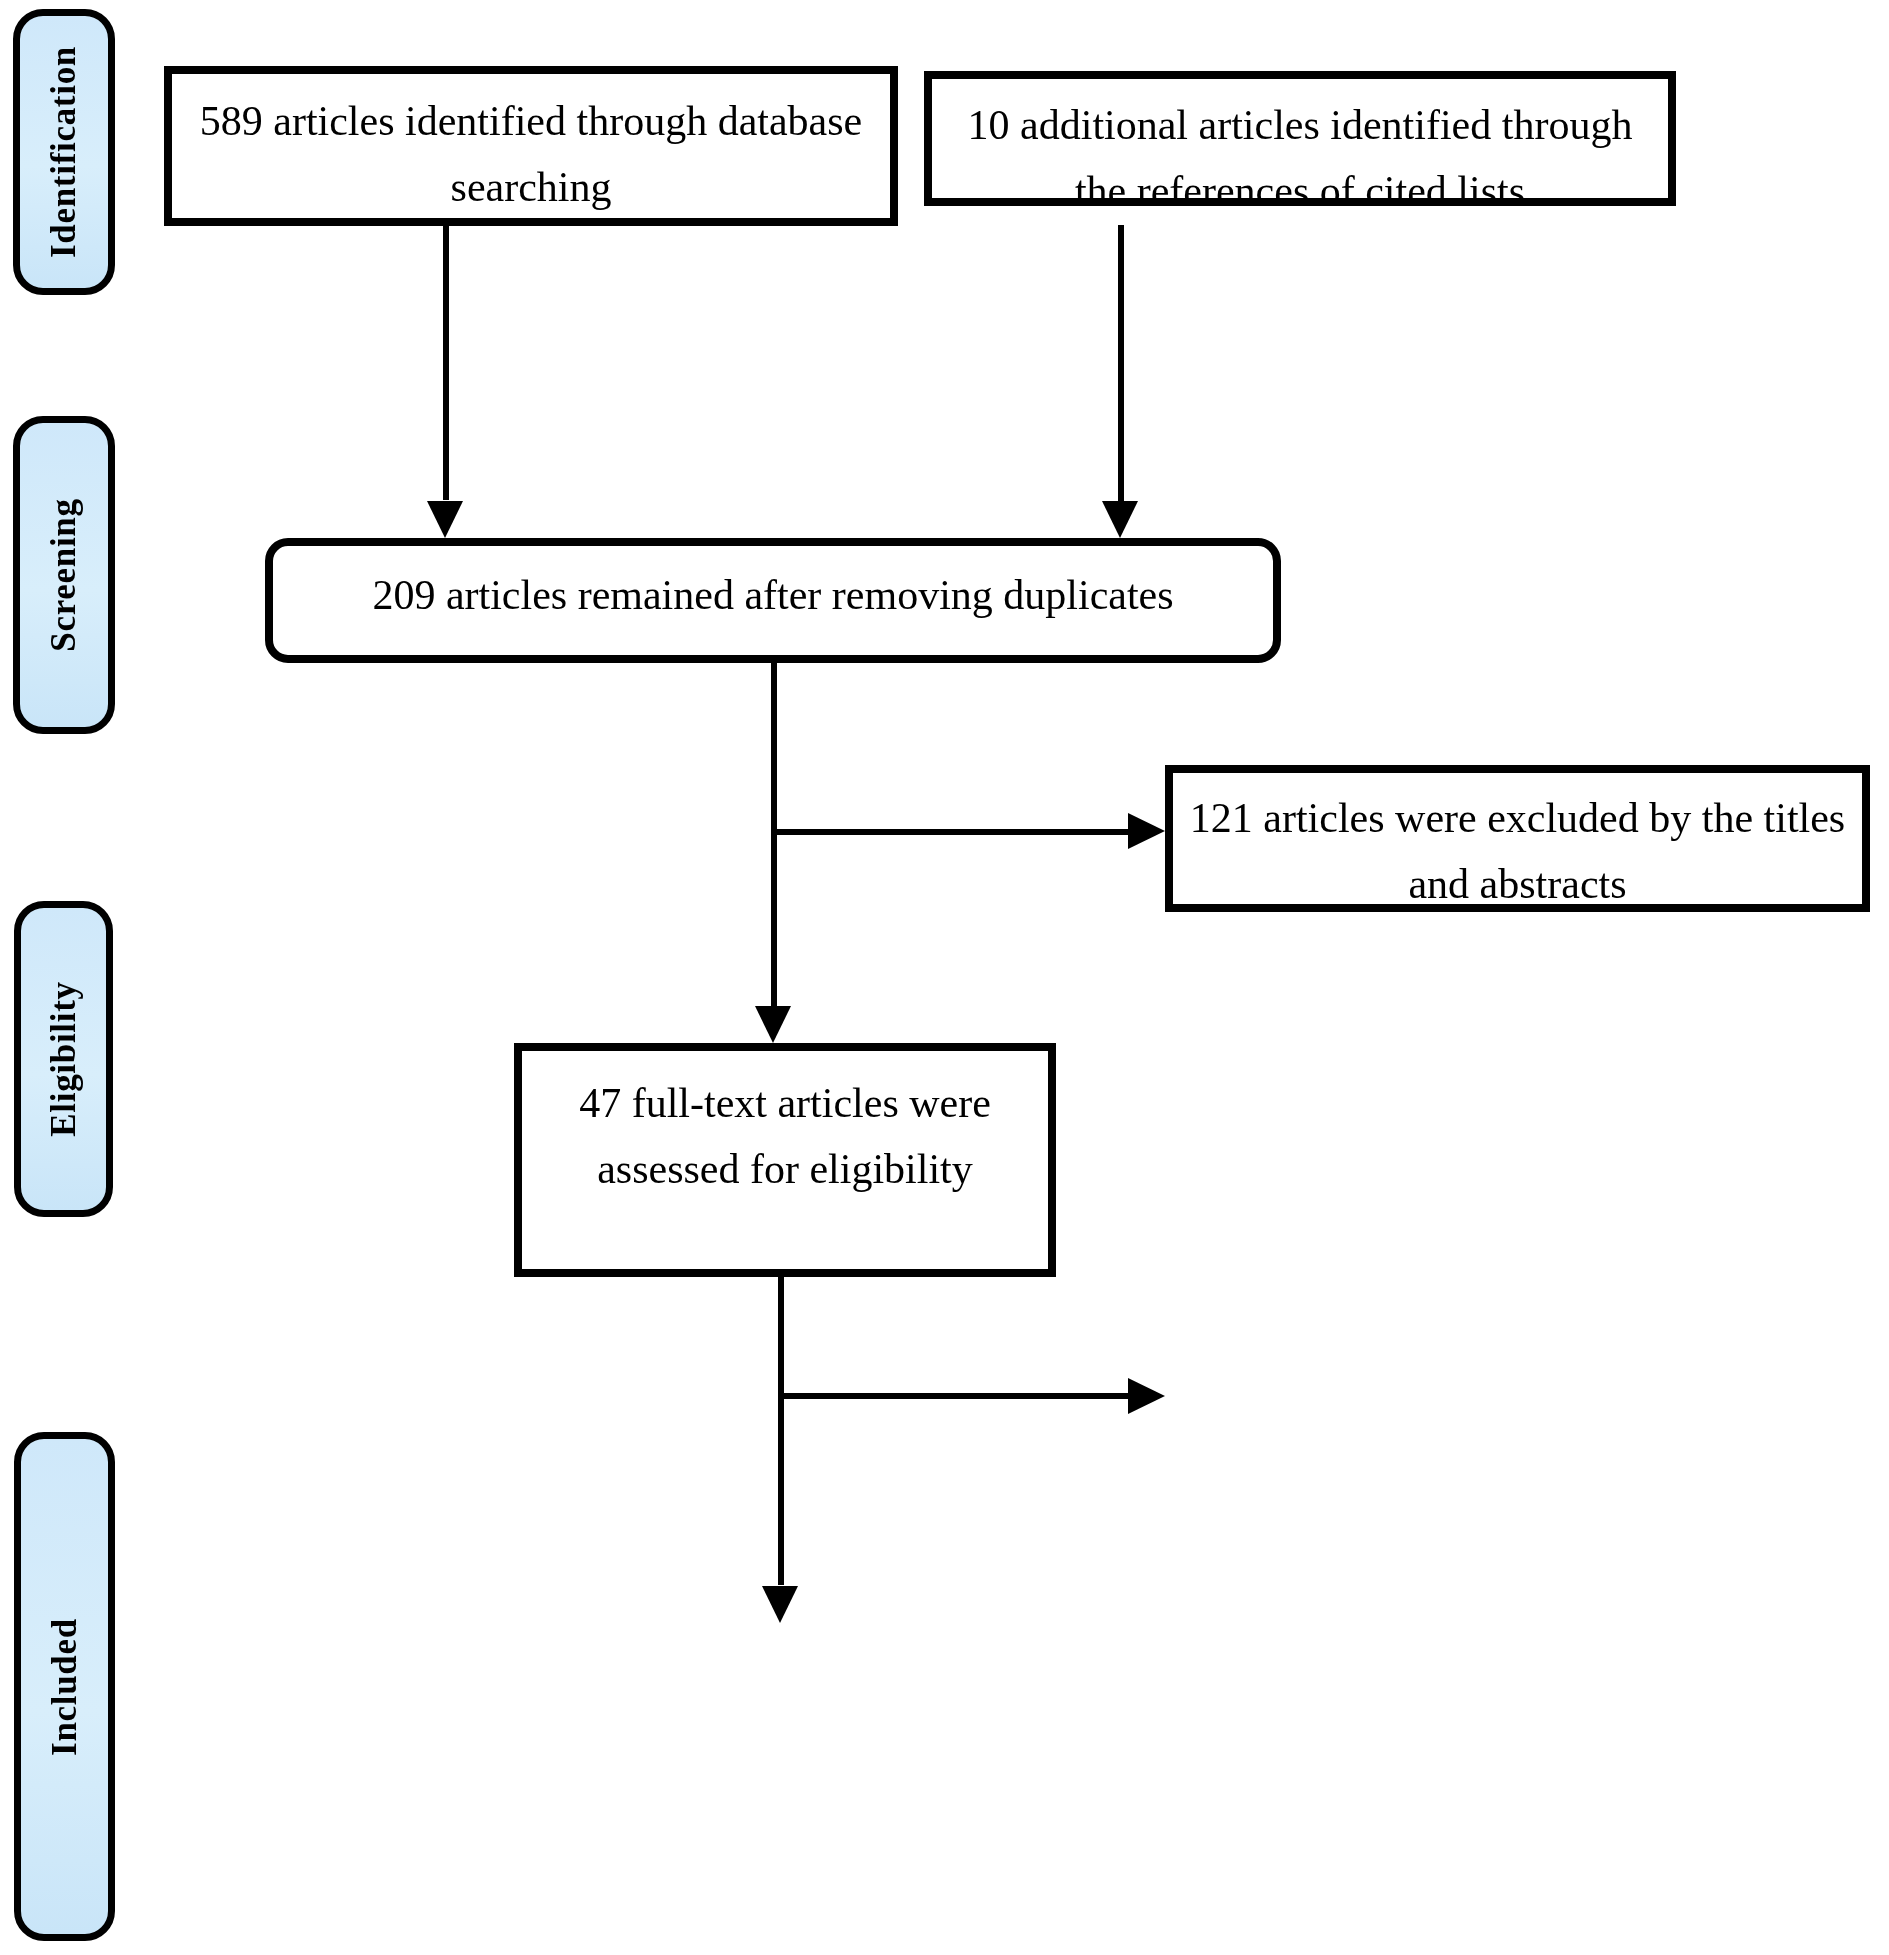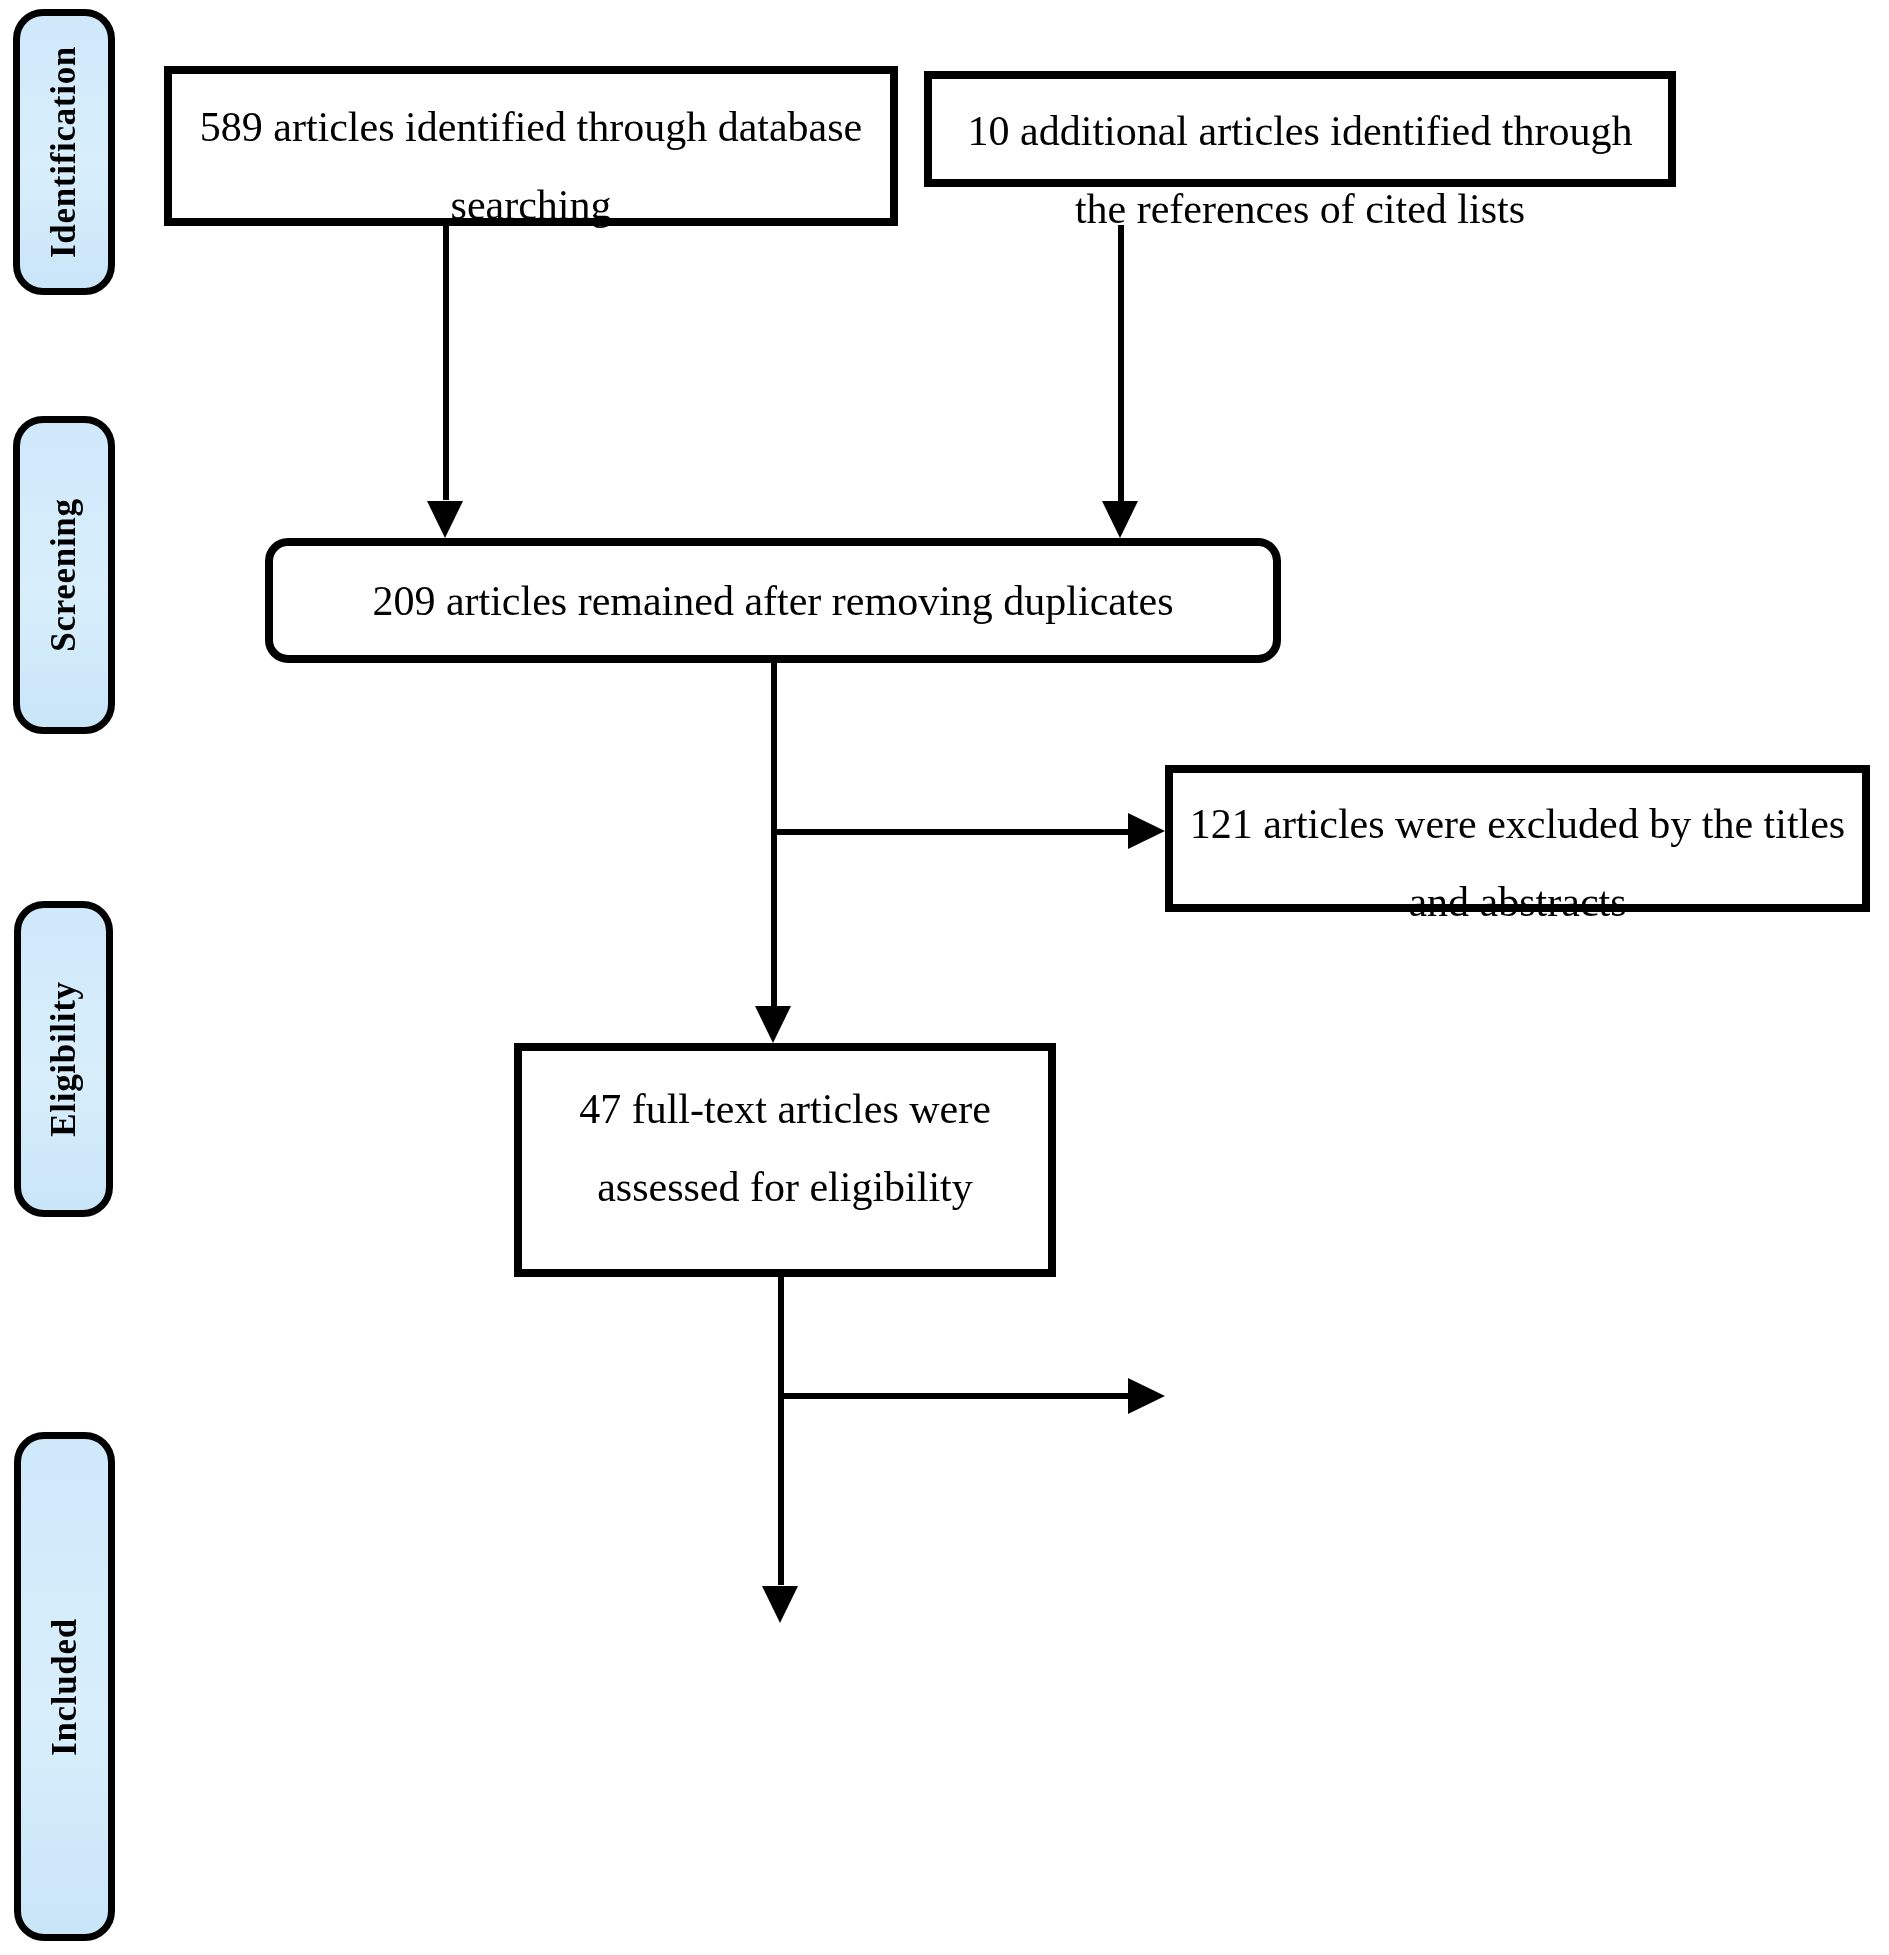--- a/index.html
+++ b/index.html
@@ -35,21 +35,21 @@
     letter-spacing: 0.7px;
   }
   
   .flowbox {
     position: absolute;
     box-sizing: border-box;
     border: 8px solid #000000;
     background: #ffffff;
     text-align: center;
     font-size: 42px;
-    line-height: 78px;
+    line-height: 66px;
   }
   .flowbox .boxtext {
     display: block;
     padding-left: 8.6px;
     padding-right: 8.6px;
   }
   
   .vline, .hline {
     position: absolute;
     background: #000000;
@@ -86,21 +86,21 @@
   <div class="stage" style="left:14.4px; top:901px; width:99px; height:316px;">
     <span class="vtext">Eligibility</span>
   </div>
   <div class="stage" style="left:14.4px; top:1432px; width:101px; height:509px;">
     <span class="vtext">Included</span>
   </div>
 
   <div class="flowbox" style="left:164px; top:66px; width:734px; height:160px; padding-top:14.4px;">
     <span class="boxtext">589 articles identified through database searching</span>
   </div>
-  <div class="flowbox" style="left:924px; top:71px; width:752px; height:116px; padding-top:13px;">
+  <div class="flowbox" style="left:924px; top:71px; width:752px; height:135px; padding-top:13px;">
     <span class="boxtext" style="padding-left:14.4px;padding-right:14.4px;">10 additional articles identified through the references of cited lists</span>
   </div>
 
   <div class="vline" style="left:443px; top:224px; height:276px;"></div>
   <div class="arrow-down" style="left:427px; top:501px;"></div>
   <div class="vline" style="left:1118px; top:225px; height:276px;"></div>
   <div class="arrow-down" style="left:1102px; top:501px;"></div>
 
   <div class="flowbox" style="left:265px; top:538px; width:1016px; height:125px; padding-top:16px;border-radius:23px;">
     <span class="boxtext">209 articles remained after removing duplicates</span>

